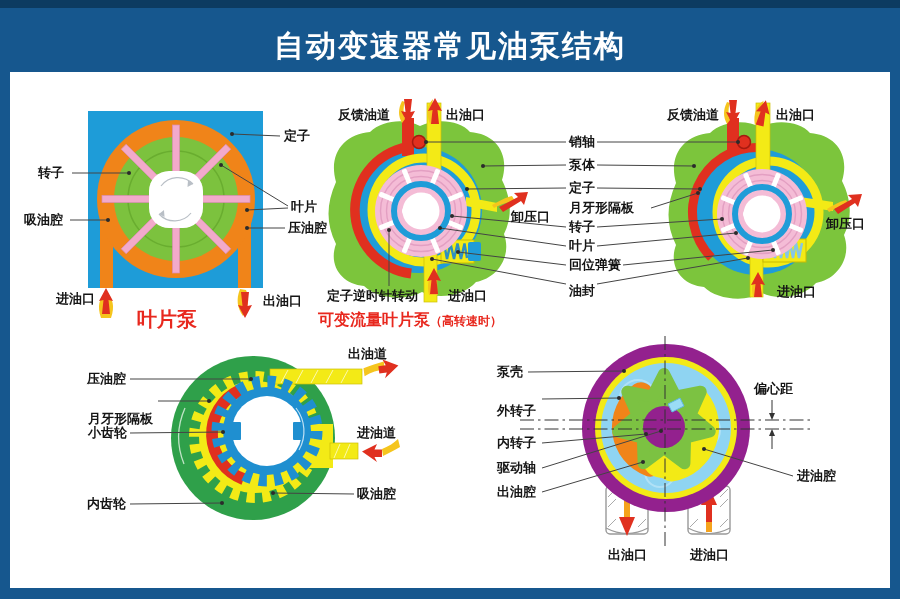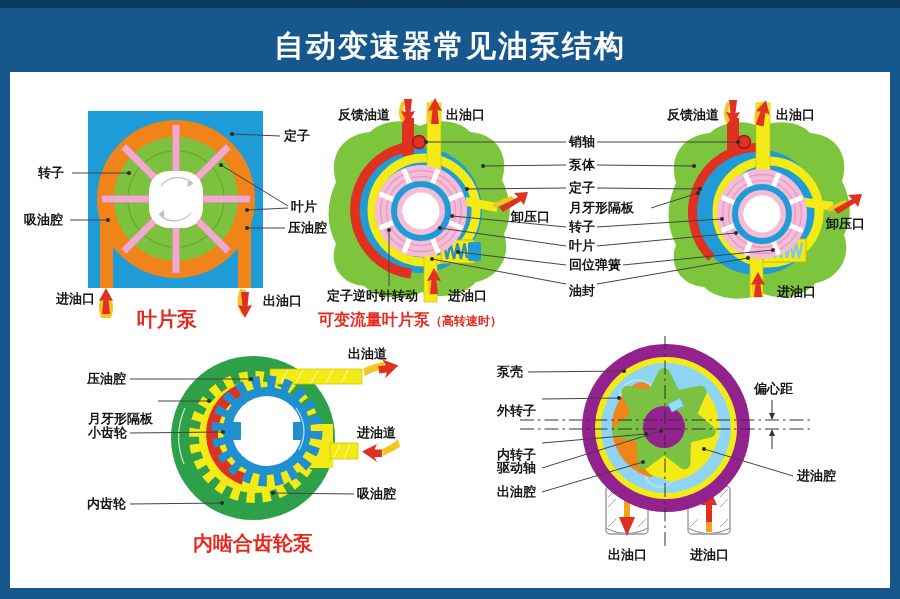--- a/index.html
+++ b/index.html
@@ -383,24 +383,23 @@
   <div class="lbl" style="left:826px;top:217px">卸压口</div>
   <div class="lbl" style="left:777px;top:285px">进油口</div>
 
   <div class="lbl" style="left:87px;top:372px">压油腔</div>
   <div class="lbl" style="left:88px;top:412px">月牙形隔板</div>
   <div class="lbl" style="left:88px;top:426px">小齿轮</div>
   <div class="lbl" style="left:87px;top:497px">内齿轮</div>
   <div class="lbl" style="left:348px;top:347px">出油道</div>
   <div class="lbl" style="left:357px;top:426px">进油道</div>
   <div class="lbl" style="left:357px;top:487px">吸油腔</div>
-  <div class="lbl-red" style="left:193px;top:530px">内啮合齿轮泵</div>
 
   <div class="lbl" style="left:497px;top:365px">泵壳</div>
   <div class="lbl" style="left:497px;top:404px">外转子</div>
-  <div class="lbl" style="left:497px;top:448px">内转子</div>
+  <div class="lbl" style="left:497px;top:436px">内转子</div>
   <div class="lbl" style="left:497px;top:461px">驱动轴</div>
   <div class="lbl" style="left:497px;top:485px">出油腔</div>
   <div class="lbl" style="left:754px;top:382px">偏心距</div>
   <div class="lbl" style="left:797px;top:469px">进油腔</div>
   <div class="lbl" style="left:608px;top:548px">出油口</div>
   <div class="lbl" style="left:690px;top:548px">进油口</div>
 </div>
 
 </body></html>

